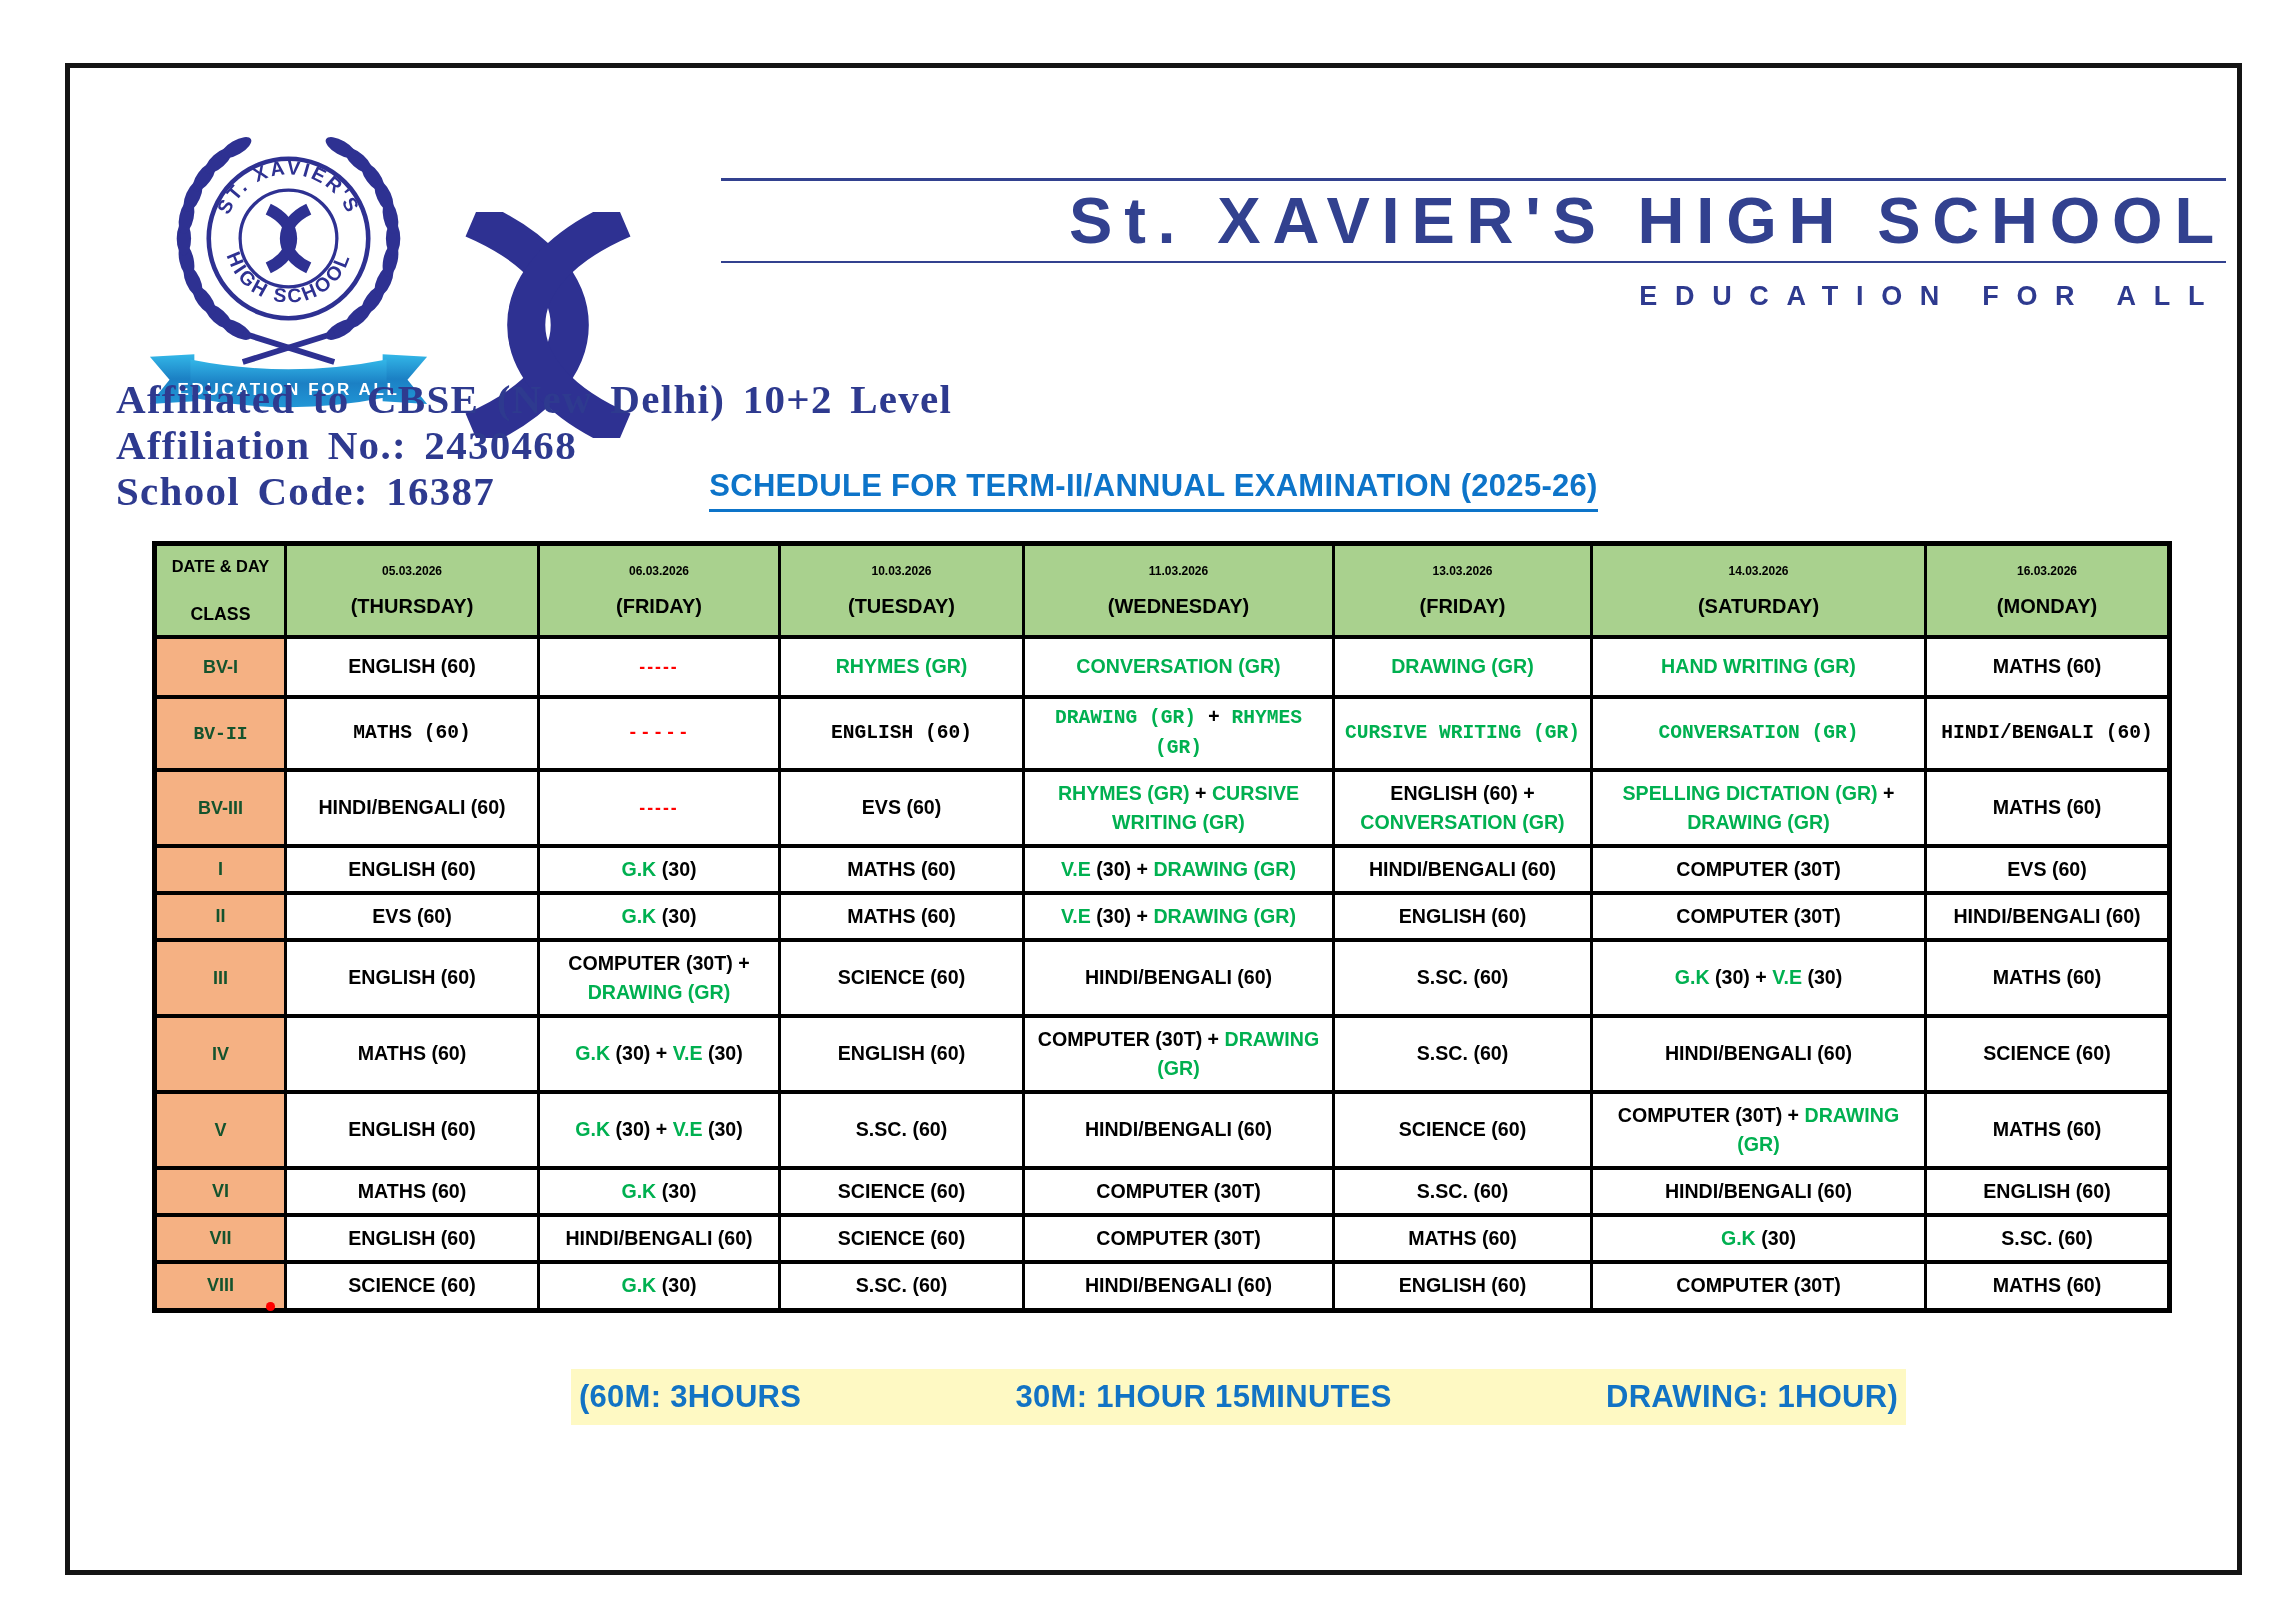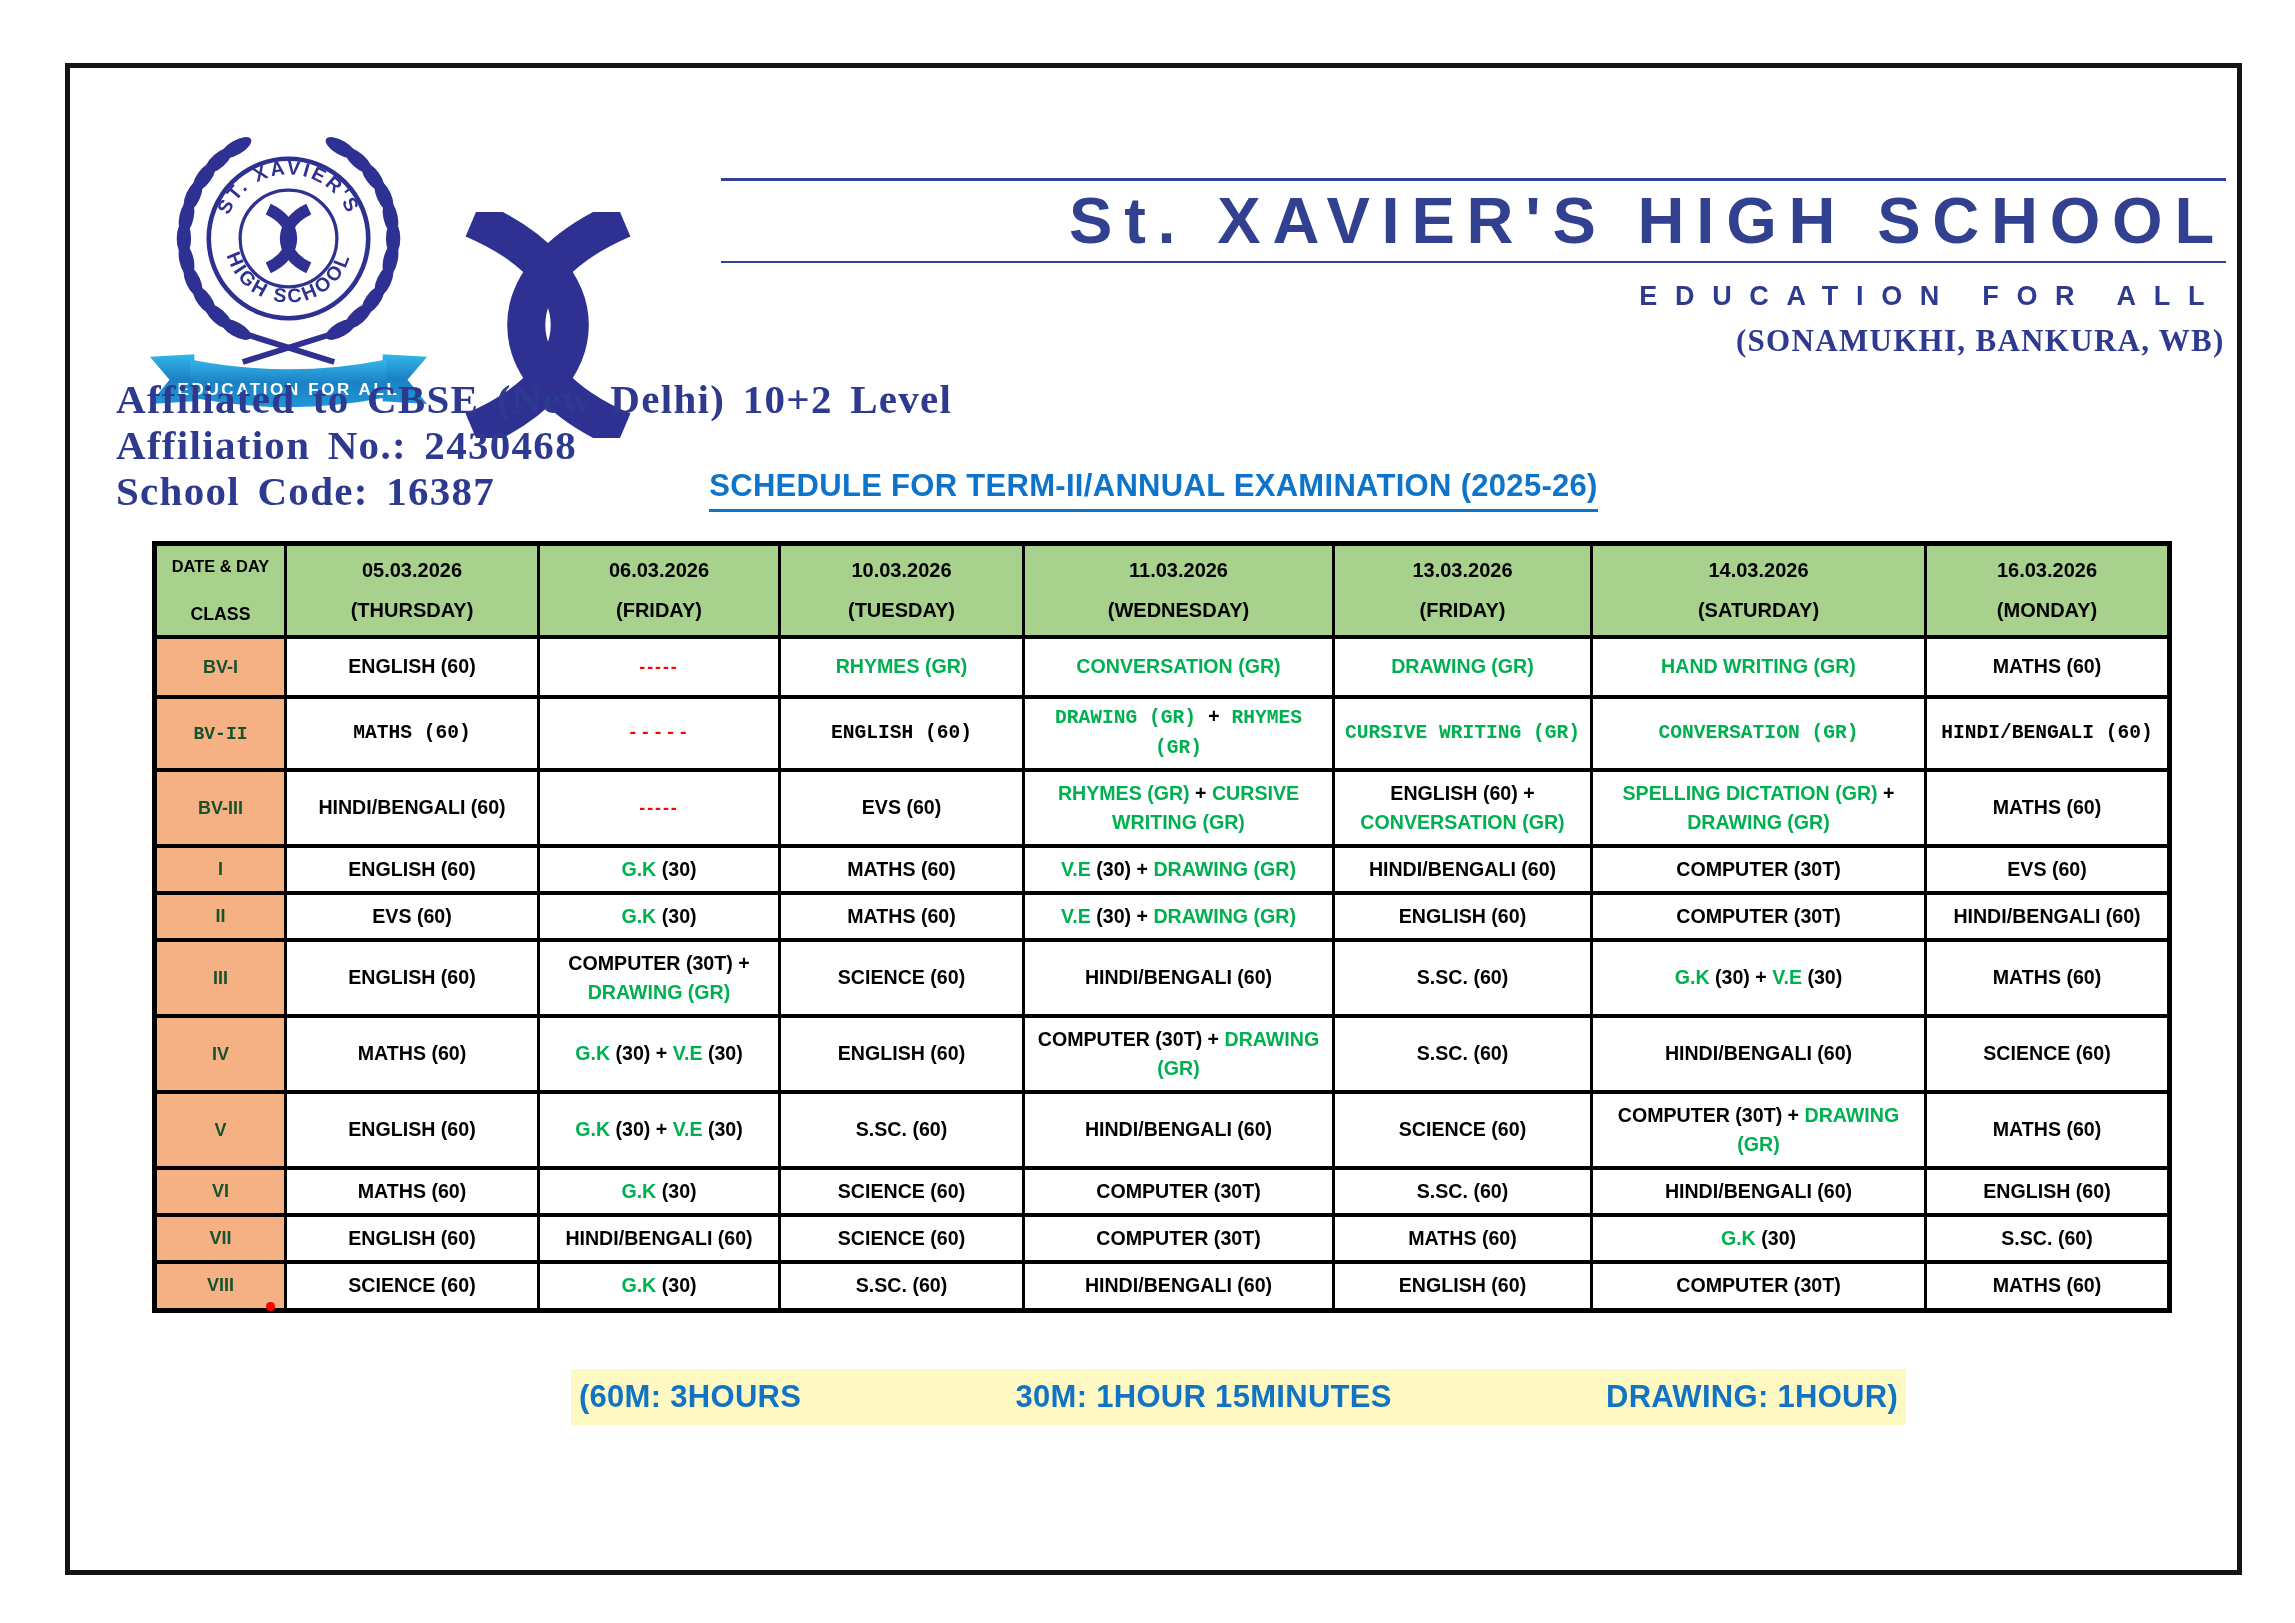--- a/index.html
+++ b/index.html
@@ -20,21 +20,21 @@
   
   .title-row{position:absolute;left:0;top:400px;width:100%;text-align:center;}
   .doc-title{display:inline-block;color:#0d74c9;font-weight:bold;font-size:31px;letter-spacing:0.3px;
     border-bottom:3.3px solid #0d74c9;padding-bottom:5.2px;}
 
   
   .sched{position:absolute;left:82px;top:473px;width:2014px;border-collapse:collapse;table-layout:fixed;border:5.2px solid #000;}
   .sched th,.sched td{border:3.3px solid #000;border-top-width:4.6px;border-bottom-width:4.6px;
     text-align:center;vertical-align:middle;padding:2.6px 6.5px;font-weight:bold;overflow:hidden;}
   .sched thead th{background:#A9D18E;height:84px;}
-  .col-head .c-date{font-size:20px;color:#000;}
+  .col-head .c-date{font-size:12px;color:#000;}
   .col-head .c-day{font-size:20px;color:#000;margin-top:17px;}
   .corner{padding:6.5px 2.6px 7.9px 2.6px;}
   .corner-inner{display:flex;flex-direction:column;justify-content:space-between;height:68px;}
   .corner-top{font-size:16.4px;color:#000;}
   .corner-bottom{font-size:17.7px;color:#000;}
   .row-label{background:#F5B183;font-size:18px;color:#14532d;}
   .sched td{font-size:19.6px;line-height:1.5;background:#fff;color:#000;}
   .seg-k{color:#000000;}
   .seg-g{color:#00B050;}
   .seg-r{color:#FF0000;letter-spacing:2px;font-size:17.7px;}
@@ -126,21 +126,20 @@
         <path d="M 288,8 C 85,95 85,255 288,342"></path>
       </g>
     </svg>
   </div>
 
   <div class="name-block">
     <div class="name-rule"></div>
     <div class="school-name">St. XAVIER'S HIGH SCHOOL</div>
     <div class="name-rule"></div>
     <div class="tagline">EDUCATION FOR ALL</div>
-    <div class="location">(SONAMUKHI, BANKURA, WB)</div>
   </div>
 
   <div class="affiliation">
     <div>Affiliated to CBSE (New Delhi) 10+2 Level</div>
     <div>Affiliation No.: 2430468</div>
     <div>School Code: 16387</div>
   </div>
 
   <div class="title-row">
     <span class="doc-title">SCHEDULE FOR TERM-II/ANNUAL EXAMINATION (2025-26)</span>

